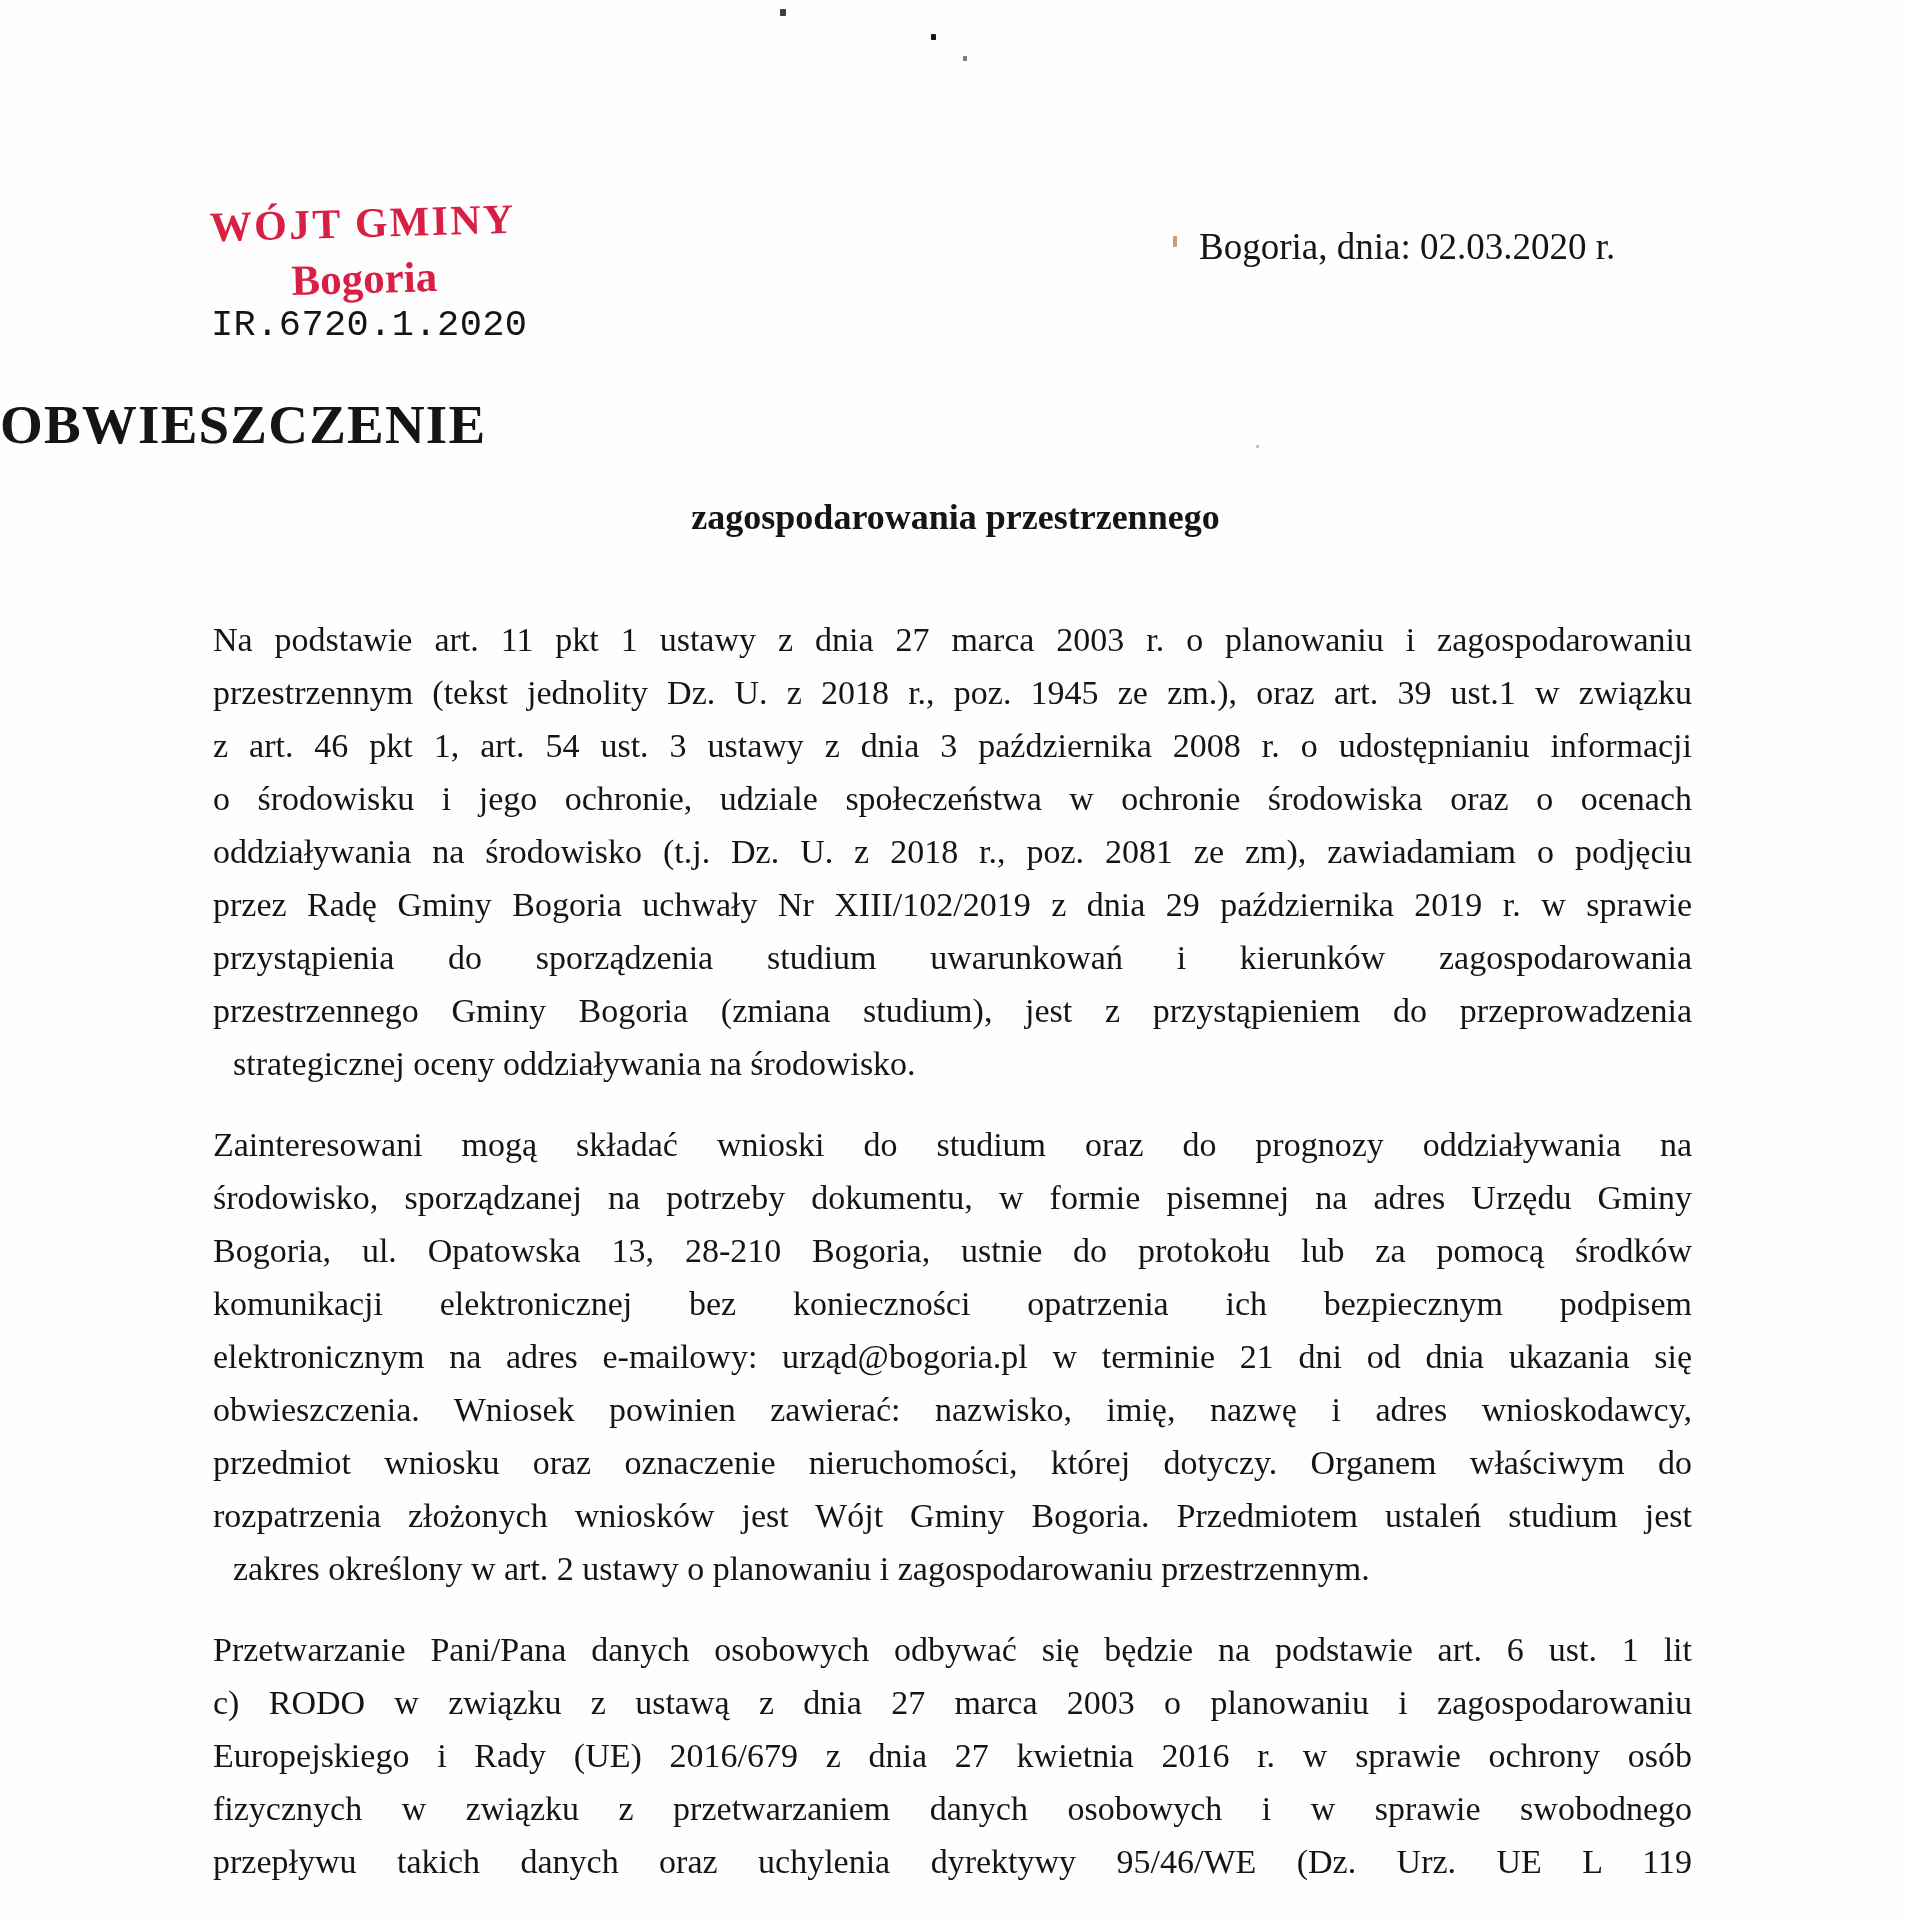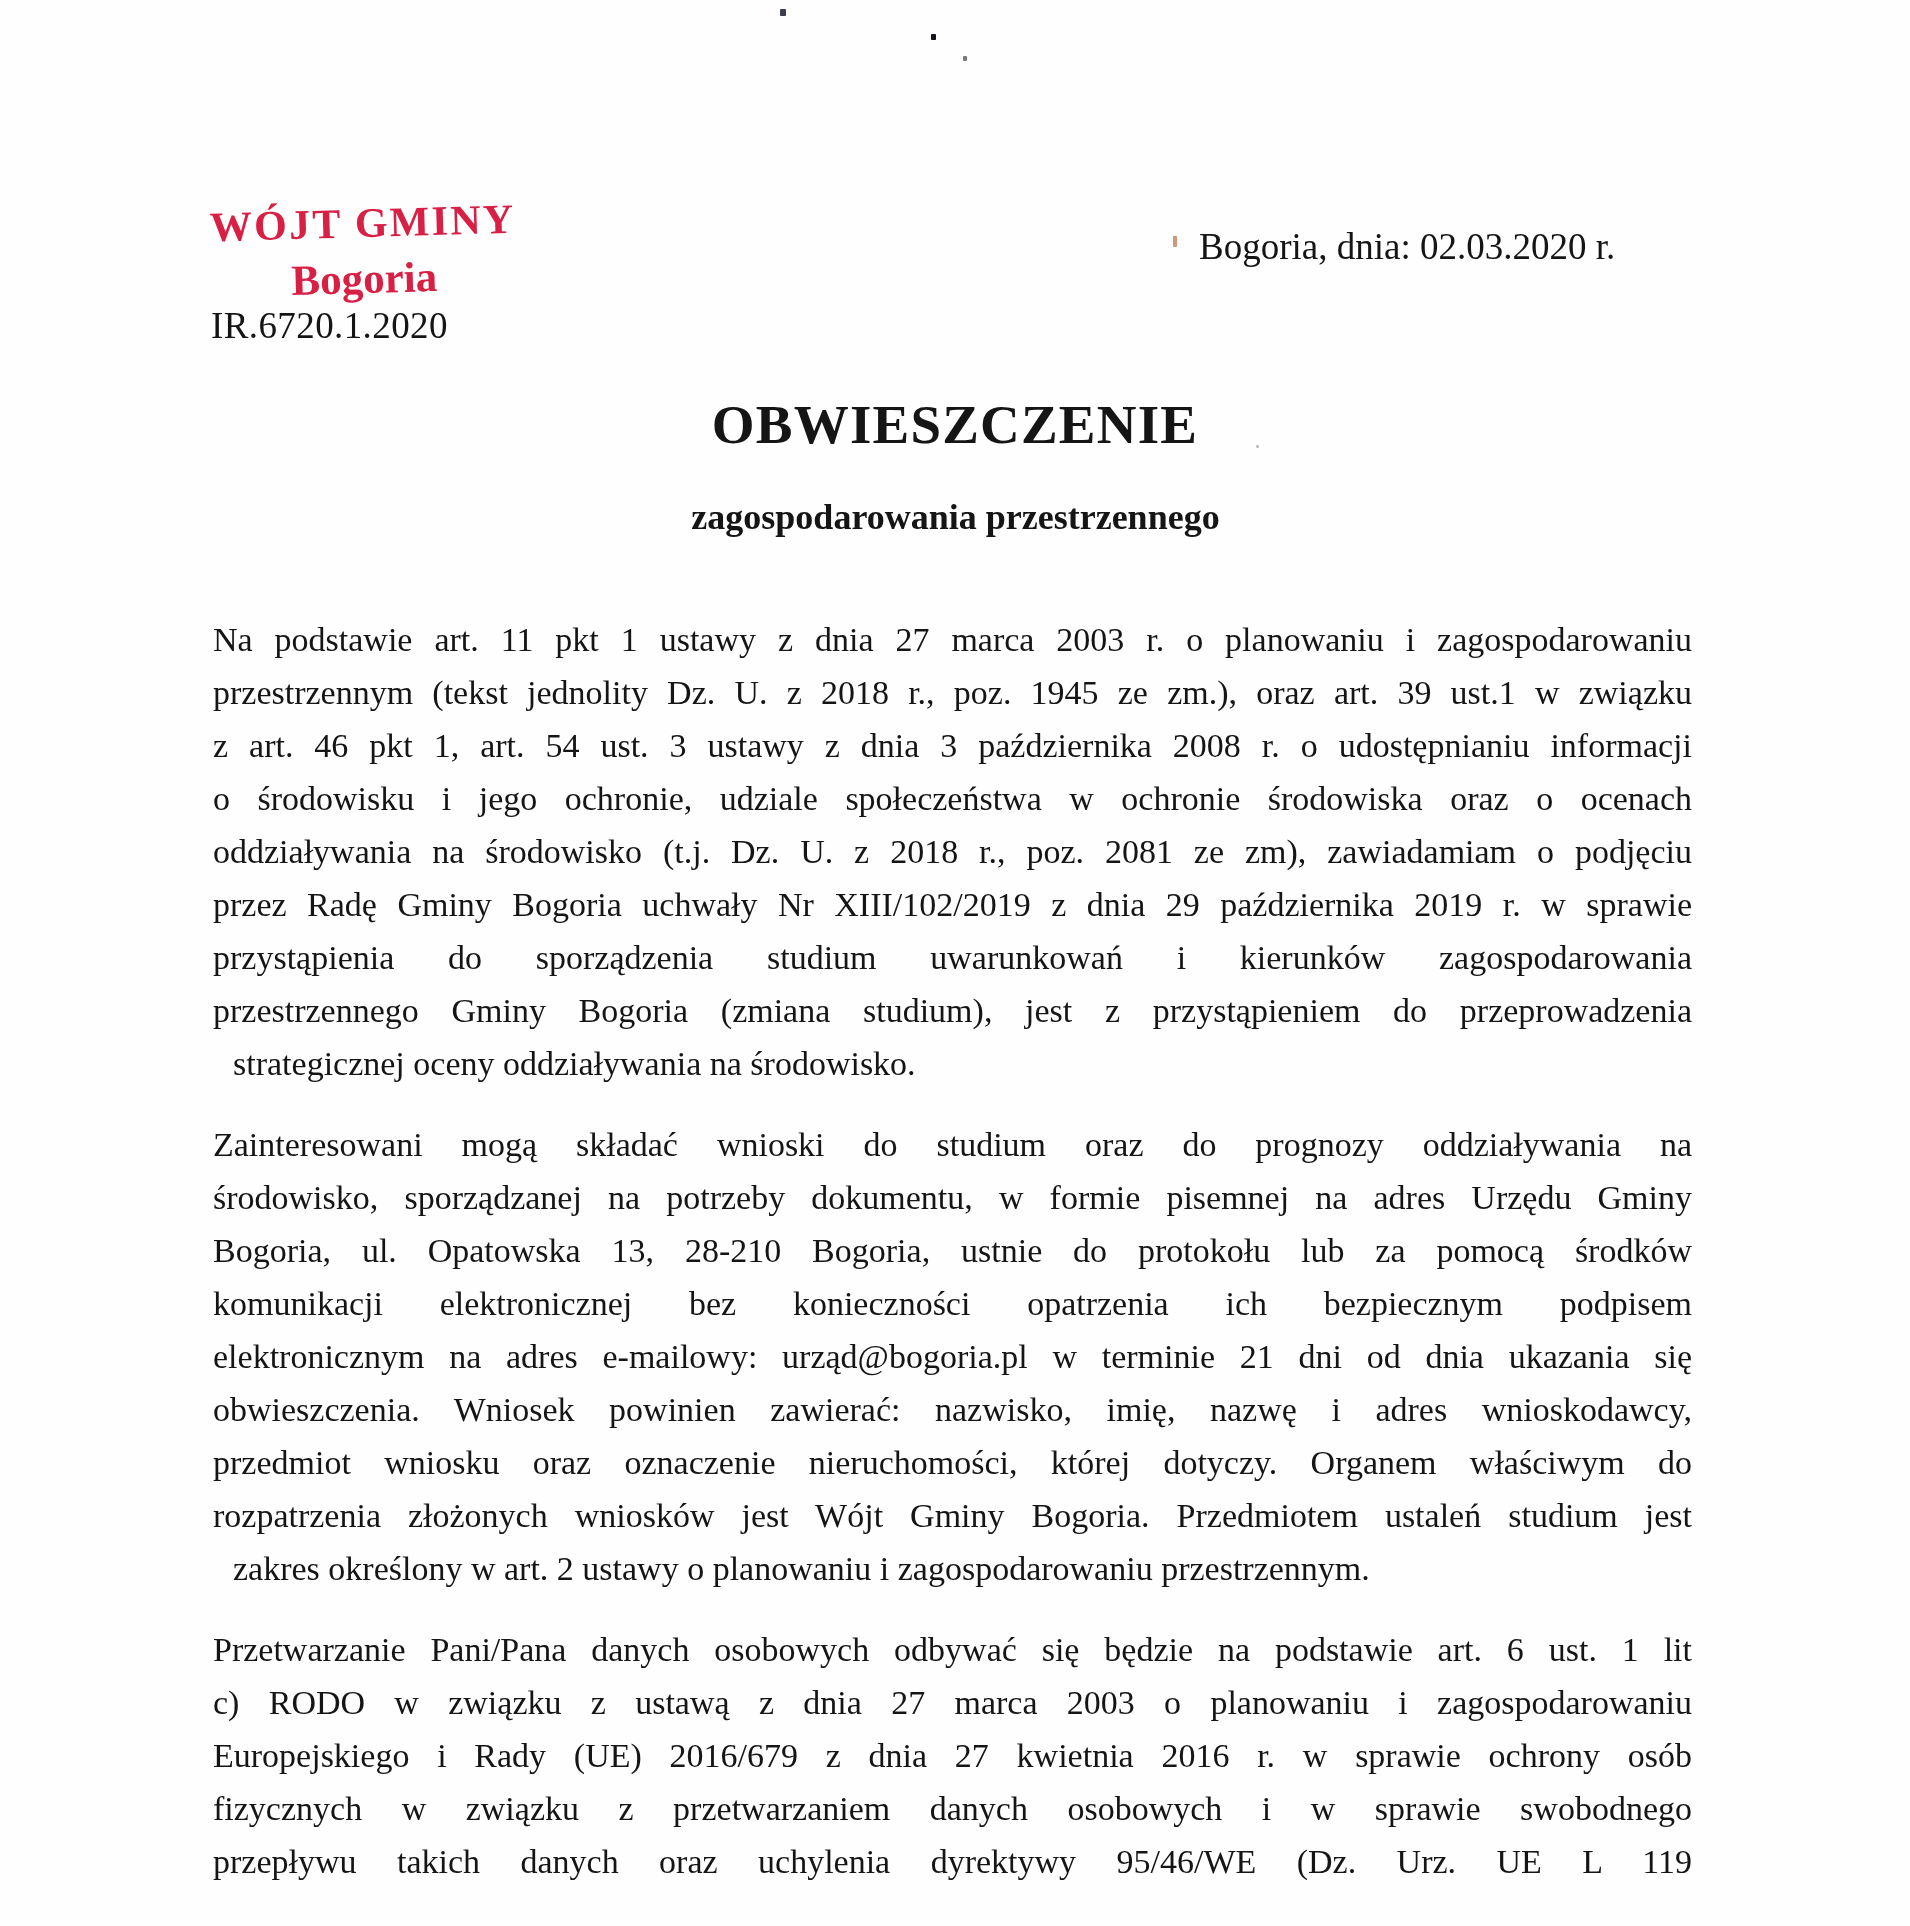--- a/index.html
+++ b/index.html
@@ -15,35 +15,35 @@
   .stamp{
     position:absolute;left:169px;top:196px;width:389px;
     text-align:center;color:#d81f44;
     transform:rotate(-1.6deg);
     font-weight:600;
   }
   .stamp .s1{font-size:42px;letter-spacing:2.3px;line-height:54px;}
   .stamp .s2{font-size:43px;line-height:58px;}
   .ref{
     position:absolute;left:211px;top:304px;
-    font-size:37px;letter-spacing:0.4px;
+    font-size:37px;letter-spacing:0.4px;font-family:Liberation Mono, monospace;
   }
   .date{
     position:absolute;left:1183px;top:225px;
     font-size:37px;
     margin-left:16px;
   }
   .date-speck{
     position:absolute;left:1173px;top:236px;width:3.5px;height:10.8px;
     background:#c4764f;opacity:.75;border-radius:0.8px;
   }
   
   .title{
     position:absolute;left:0;top:393px;width:1910px;
-    text-align:center;font-size:55px;font-weight:bold;letter-spacing:1.2px;
+    font-size:55px;font-weight:bold;letter-spacing:1.2px;
   }
   .title-dot{
     position:absolute;left:1256px;top:445px;width:2.7px;height:2.7px;
     background:#8f8f8f;border-radius:50%;opacity:.6;
   }
   .subtitle{
     position:absolute;left:212px;top:490px;width:1487px;
     text-align:center;font-weight:bold;font-size:36px;line-height:54px;
   }
   

